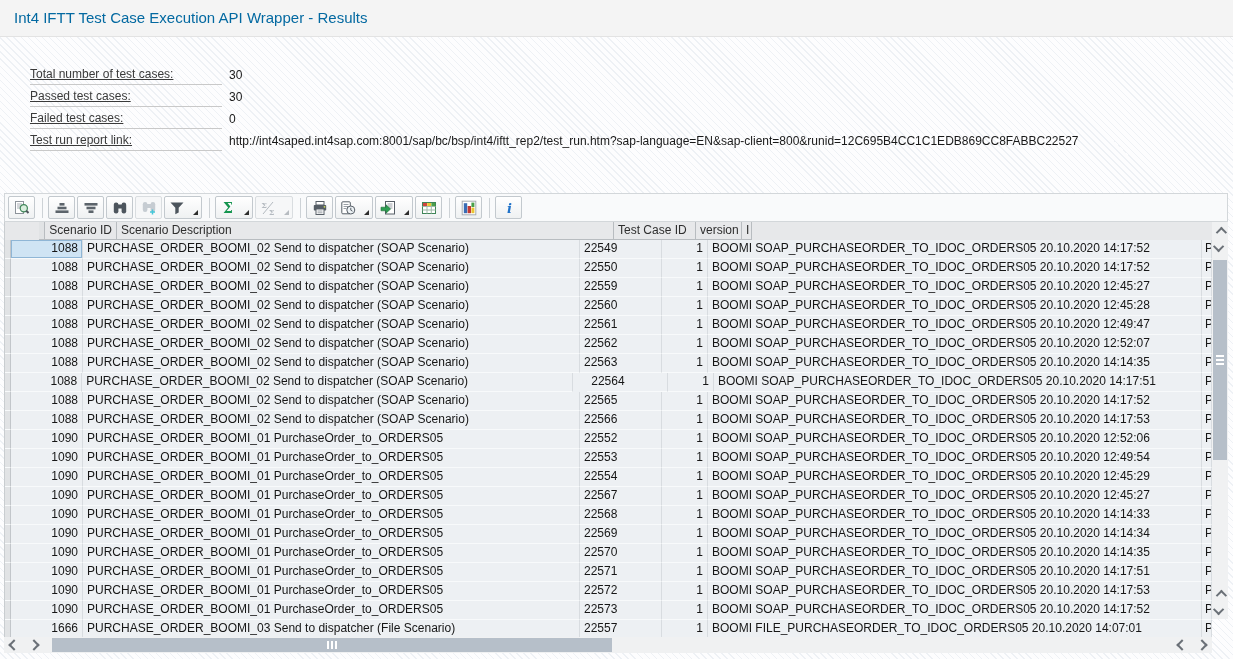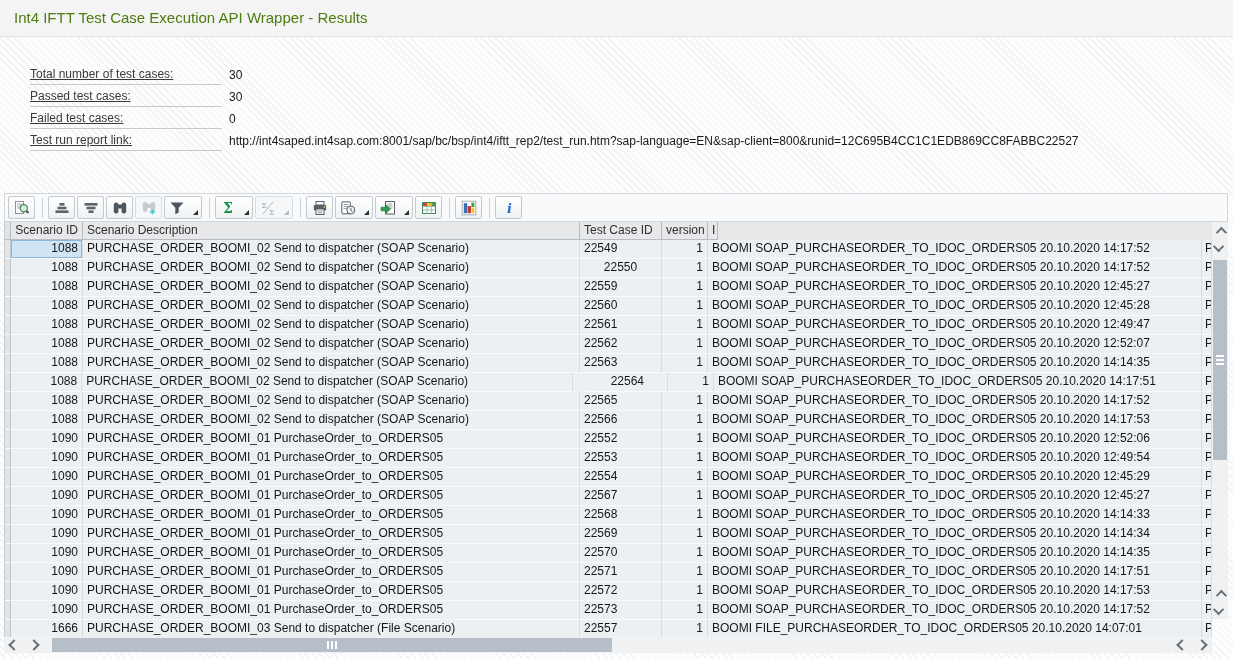--- a/index.html
+++ b/index.html
@@ -1,20 +1,20 @@
 <!DOCTYPE html>
 <html><head>
 <meta charset="utf-8">
 <style>
   html,body{margin:0;padding:0;}
   body{font-family:"Liberation Sans",sans-serif;}
   .screen{position:relative;width:1233px;height:659px;overflow:hidden;
     background:repeating-linear-gradient(45deg,#fdfdfe 0px,#fdfdfe 4px,#eef1f5 4px,#eef1f5 5px);}
   .titlebar{position:absolute;top:0;left:0;right:0;height:36px;background:#f4f4f4;border-bottom:1px solid #e3e3e3;}
-  .titlebar .ttl{display:block;padding:9px 0 0 14px;font-size:15px;color:#4d7c0f;white-space:nowrap;}
+  .titlebar .ttl{display:block;padding:9px 0 0 14px;font-size:15px;color:#0369a1;white-space:nowrap;}
 
   
   .summary{position:absolute;top:63px;left:30px;}
   .frow{display:flex;height:22px;align-items:flex-end;}
   .flabel{width:192px;border-bottom:1px solid #c9c9c9;font-size:12px;color:#3a3a3a;line-height:19px;white-space:nowrap;text-decoration:underline;}
   .fvalue{margin-left:7px;font-size:12px;color:#191919;line-height:19px;white-space:nowrap;}
 
   
   .alv{position:absolute;top:193px;left:4px;width:1224px;}
   .toolbar{box-sizing:border-box;width:1224px;height:29px;background:#f9fafb;border:1px solid #d3d7da;
@@ -26,21 +26,21 @@
   .tbtn.disabled{border-color:#d9dde0;background:#f6f7f8;}
   .ticon{width:16px;height:16px;display:block;}
   .ticon svg{width:16px;height:16px;display:block;}
   .caret-mark{position:absolute;right:3px;bottom:3px;width:0;height:0;border-bottom:5px solid #2d2d2d;border-left:5px solid transparent;}
   .disabled .caret-mark{border-bottom-color:#b7bcc1;}
   .tsep{width:1px;height:20px;background:#cdd2d6;margin:0 5px;flex:0 0 1px;}
 
   
   .gridwrap{display:flex;width:1224px;}
   .grid{width:1208px;border-left:1px solid #c9cdd0;box-sizing:border-box;}
-  .ghead{display:flex;height:18px;background:#e7e8ea;}
+  .ghead{display:flex;height:18px;background:#e7e8ea;padding-left:34px;}
   .hcell{box-sizing:border-box;font-size:12px;color:#2e2e2e;line-height:17px;border-right:1px solid #b8bcc0;
     border-bottom:1px solid #b8bcc0;padding:0 4px;white-space:nowrap;overflow:hidden;background:#e7e8ea;}
   .hcell.strip{padding:0;background:#e1e3e5;}
   .gbody{height:397px;overflow:hidden;background:#edf0f3;}
   .grow{display:flex;height:19px;}
   .gcell{box-sizing:border-box;font-size:12px;color:#161616;line-height:17px;border-right:1px solid #d8dce0;
     border-bottom:1px solid #f8fafb;padding:0 4px;white-space:nowrap;overflow:hidden;background:#edf0f3;}
   .gcell.strip{padding:0;background:#e1e3e5;border-right:1px solid #c2c6ca;}
   .gcell.lastcol{padding:0 0 0 3px;}
   .gcell.sel{background:#cfe4f4;box-shadow:inset 0 0 0 1px #8fb6d6;}
@@ -251,21 +251,21 @@
               <div class="gcell" style="width: 497px; text-align: left;">PURCHASE_ORDER_BOOMI_02 Send to dispatcher (SOAP Scenario)</div>
               <div class="gcell" style="width: 82px; text-align: left;">22549</div>
               <div class="gcell" style="width: 46px; text-align: right;">1</div>
               <div class="gcell" style="width: 494px; text-align: left;">BOOMI SOAP_PURCHASEORDER_TO_IDOC_ORDERS05 20.10.2020 14:17:52</div>
               <div class="gcell lastcol" style="width: 10px; text-align: left;">P</div>
             </div>
             <div class="grow">
               <div class="gcell strip" style="width: 6px;"></div>
               <div class="gcell" style="width: 72px; text-align: right;">1088</div>
               <div class="gcell" style="width: 497px; text-align: left;">PURCHASE_ORDER_BOOMI_02 Send to dispatcher (SOAP Scenario)</div>
-              <div class="gcell" style="width: 82px; text-align: center;">22550</div>
+              <div class="gcell" style="width: 82px; text-align: left;">22550</div>
               <div class="gcell" style="width: 46px; text-align: right;">1</div>
               <div class="gcell" style="width: 494px; text-align: left;">BOOMI SOAP_PURCHASEORDER_TO_IDOC_ORDERS05 20.10.2020 14:17:52</div>
               <div class="gcell lastcol" style="width: 10px; text-align: left;">P</div>
             </div>
             <div class="grow">
               <div class="gcell strip" style="width: 6px;"></div>
               <div class="gcell" style="width: 72px; text-align: right;">1088</div>
               <div class="gcell" style="width: 497px; text-align: left;">PURCHASE_ORDER_BOOMI_02 Send to dispatcher (SOAP Scenario)</div>
               <div class="gcell" style="width: 82px; text-align: left;">22559</div>
               <div class="gcell" style="width: 46px; text-align: right;">1</div>
@@ -305,21 +305,21 @@
               <div class="gcell" style="width: 497px; text-align: left;">PURCHASE_ORDER_BOOMI_02 Send to dispatcher (SOAP Scenario)</div>
               <div class="gcell" style="width: 82px; text-align: left;">22563</div>
               <div class="gcell" style="width: 46px; text-align: right;">1</div>
               <div class="gcell" style="width: 494px; text-align: left;">BOOMI SOAP_PURCHASEORDER_TO_IDOC_ORDERS05 20.10.2020 14:14:35</div>
               <div class="gcell lastcol" style="width: 10px; text-align: left;">P</div>
             </div>
             <div class="grow">
               <div class="gcell strip" style="width: 6px;"></div>
               <div class="gcell" style="width: 72px; text-align: right;">1088</div>
               <div class="gcell" style="width: 497px; text-align: left;">PURCHASE_ORDER_BOOMI_02 Send to dispatcher (SOAP Scenario)</div>
-              <div class="gcell" style="width: 82px; text-align: center; margin-left: 14px;">22564</div>
+              <div class="gcell" style="width: 82px; text-align: left; margin-left: 14px;">22564</div>
               <div class="gcell" style="width: 46px; text-align: right;">1</div>
               <div class="gcell" style="width: 494px; text-align: left;">BOOMI SOAP_PURCHASEORDER_TO_IDOC_ORDERS05 20.10.2020 14:17:51</div>
               <div class="gcell lastcol" style="width: 10px; text-align: left;">P</div>
             </div>
             <div class="grow">
               <div class="gcell strip" style="width: 6px;"></div>
               <div class="gcell" style="width: 72px; text-align: right;">1088</div>
               <div class="gcell" style="width: 497px; text-align: left;">PURCHASE_ORDER_BOOMI_02 Send to dispatcher (SOAP Scenario)</div>
               <div class="gcell" style="width: 82px; text-align: left;">22565</div>
               <div class="gcell" style="width: 46px; text-align: right;">1</div>

